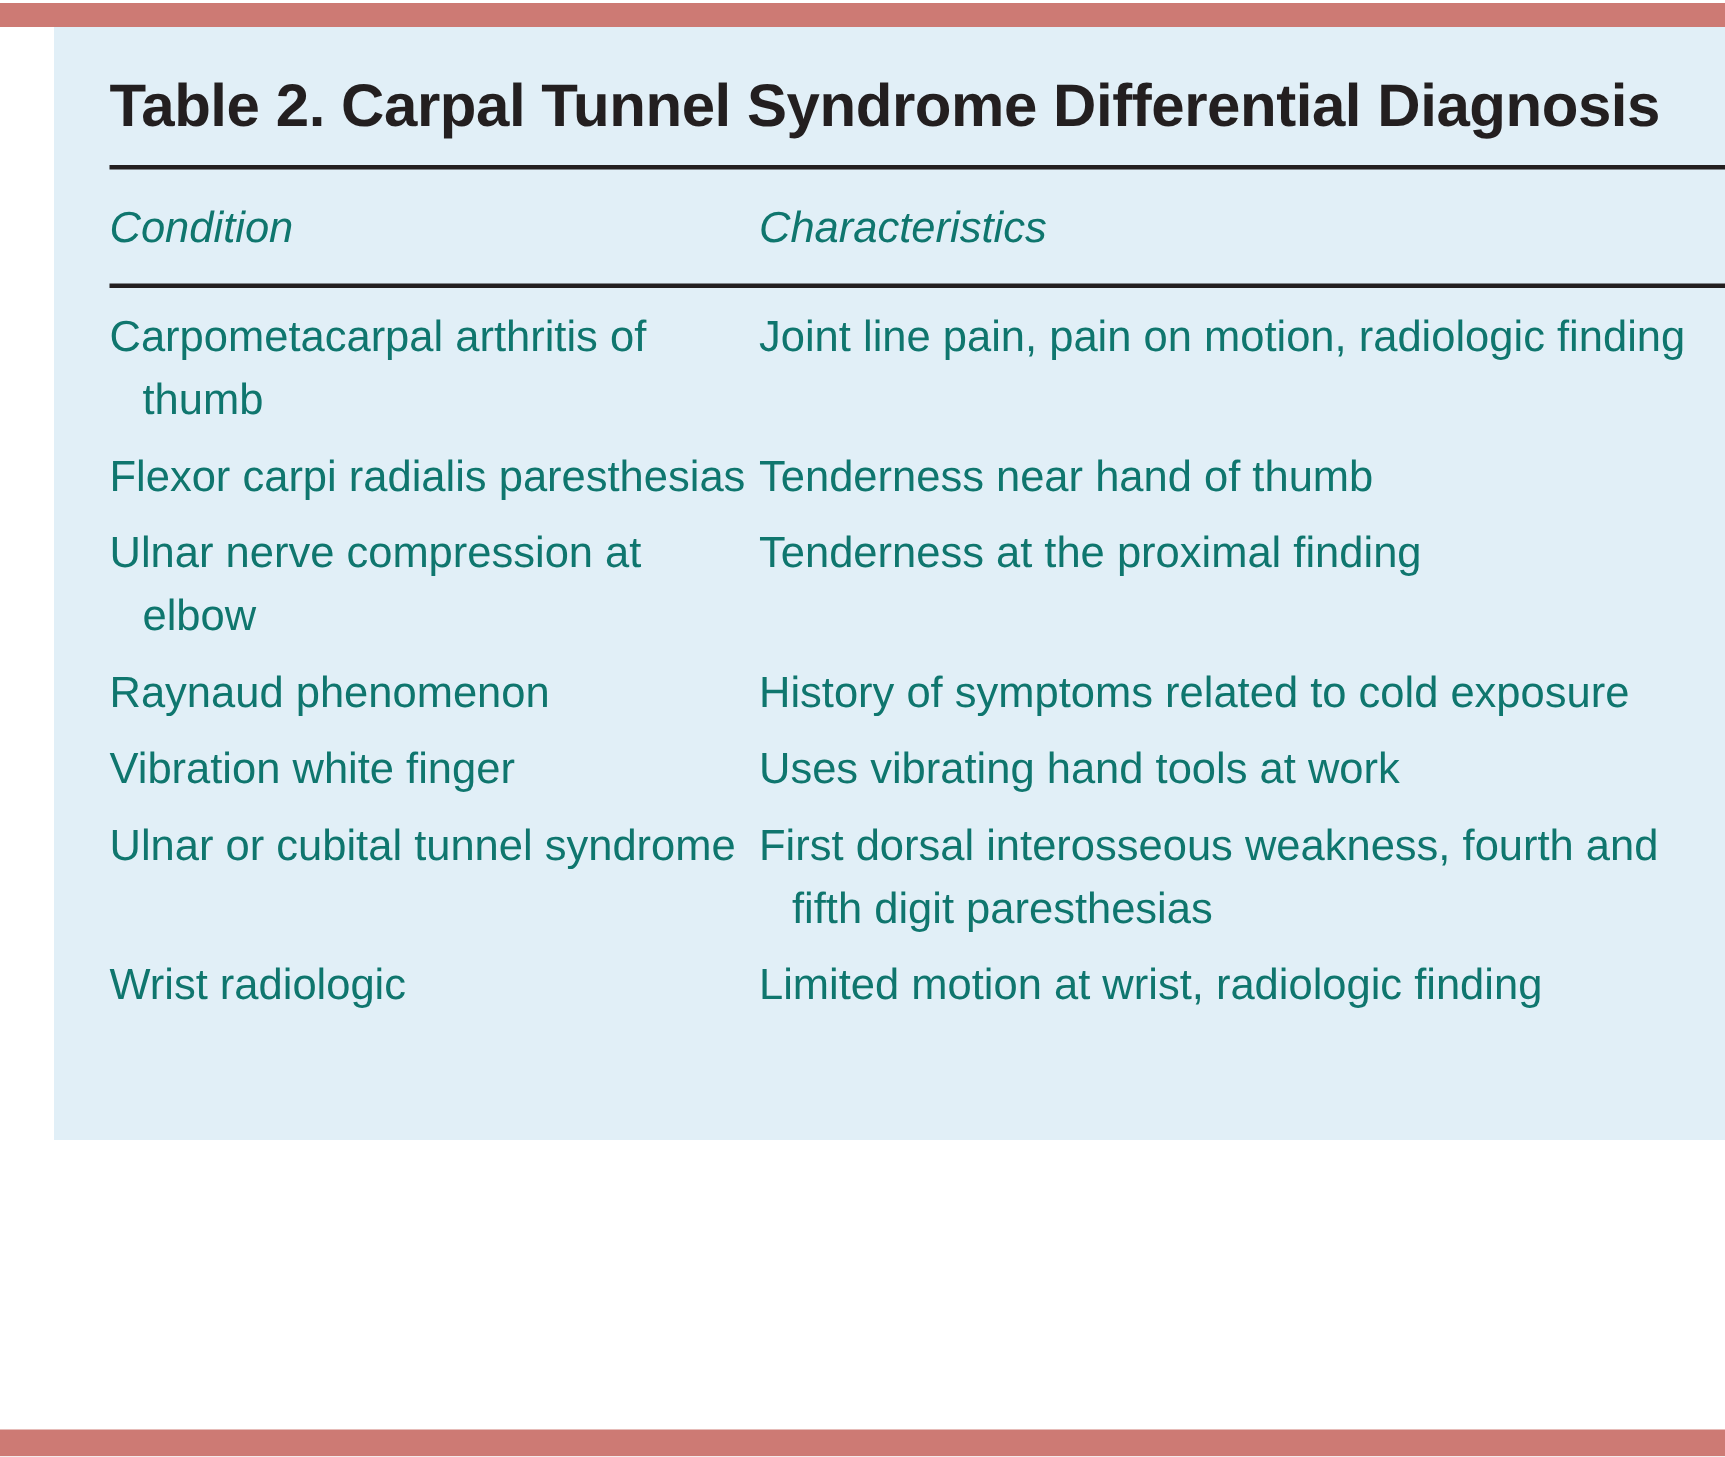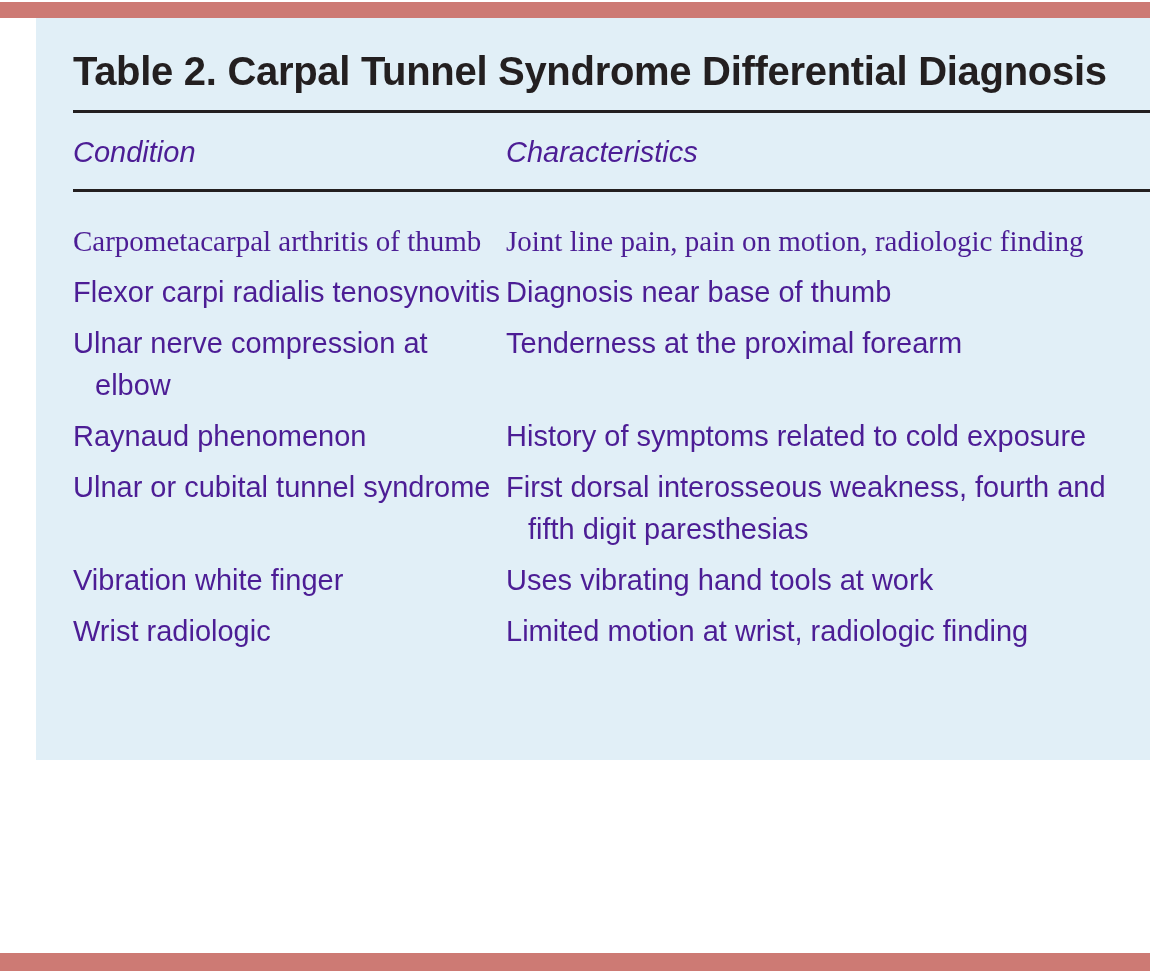--- a/index.html
+++ b/index.html
@@ -72,21 +72,21 @@
     width: 1078px;
   }
   .hr-under-title  { margin-top: 16px; }
   .hr-under-header { margin-top: 0; }
 
   
   table.dx {
     border-collapse: collapse;
     width: 1078px;
     table-layout: fixed;
-    color: #4c1d95;
+    color: #0f766e;
   }
   table.dx col.c-condition { width: 433px; }
   table.dx col.c-characteristics { width: 645px; }
 
   table.dx th,
   table.dx td {
     text-align: left;
     vertical-align: top;
     padding: 0;
     font-size: 29px;
@@ -99,21 +99,21 @@
     padding-top: 18px;
     padding-bottom: 16px;
   }
 
   table.dx tbody td {
     padding-top: 9px;
     
     padding-left: 22px;
     text-indent: -22px;
   }
-  table.dx tbody tr:first-child td { padding-top: 28px; font-family: Liberation Serif, serif; }
+  table.dx tbody tr:first-child td { padding-top: 12px; }
 </style>
 </head>
 <body>
 
 <div class="page">
 
   <div class="rule-bar top"></div>
 
   <div class="panel">
     <div class="panel-inner">
@@ -141,38 +141,38 @@
         <colgroup>
           <col class="c-condition">
           <col class="c-characteristics">
         </colgroup>
         <tbody>
           <tr>
             <td>Carpometacarpal arthritis of thumb</td>
             <td>Joint line pain, pain on motion, radiologic finding</td>
           </tr>
           <tr>
-            <td>Flexor carpi radialis tenosynovitis</td>
-            <td>Diagnosis near base of thumb</td>
+            <td>Flexor carpi radialis paresthesias</td>
+            <td>Tenderness near hand of thumb</td>
           </tr>
           <tr>
             <td>Ulnar nerve compression at elbow</td>
-            <td>Tenderness at the proximal forearm</td>
+            <td>Tenderness at the proximal finding</td>
           </tr>
           <tr>
             <td>Raynaud phenomenon</td>
             <td>History of symptoms related to cold exposure</td>
           </tr>
           <tr>
+            <td>Vibration white finger</td>
+            <td>Uses vibrating hand tools at work</td>
+          </tr>
+          <tr>
             <td>Ulnar or cubital tunnel syndrome</td>
             <td>First dorsal interosseous weakness, fourth and fifth digit paresthesias</td>
-          </tr>
-          <tr>
-            <td>Vibration white finger</td>
-            <td>Uses vibrating hand tools at work</td>
           </tr>
           <tr>
             <td>Wrist radiologic</td>
             <td>Limited motion at wrist, radiologic finding</td>
           </tr>
         </tbody>
       </table>
 
     </div>
   </div>

